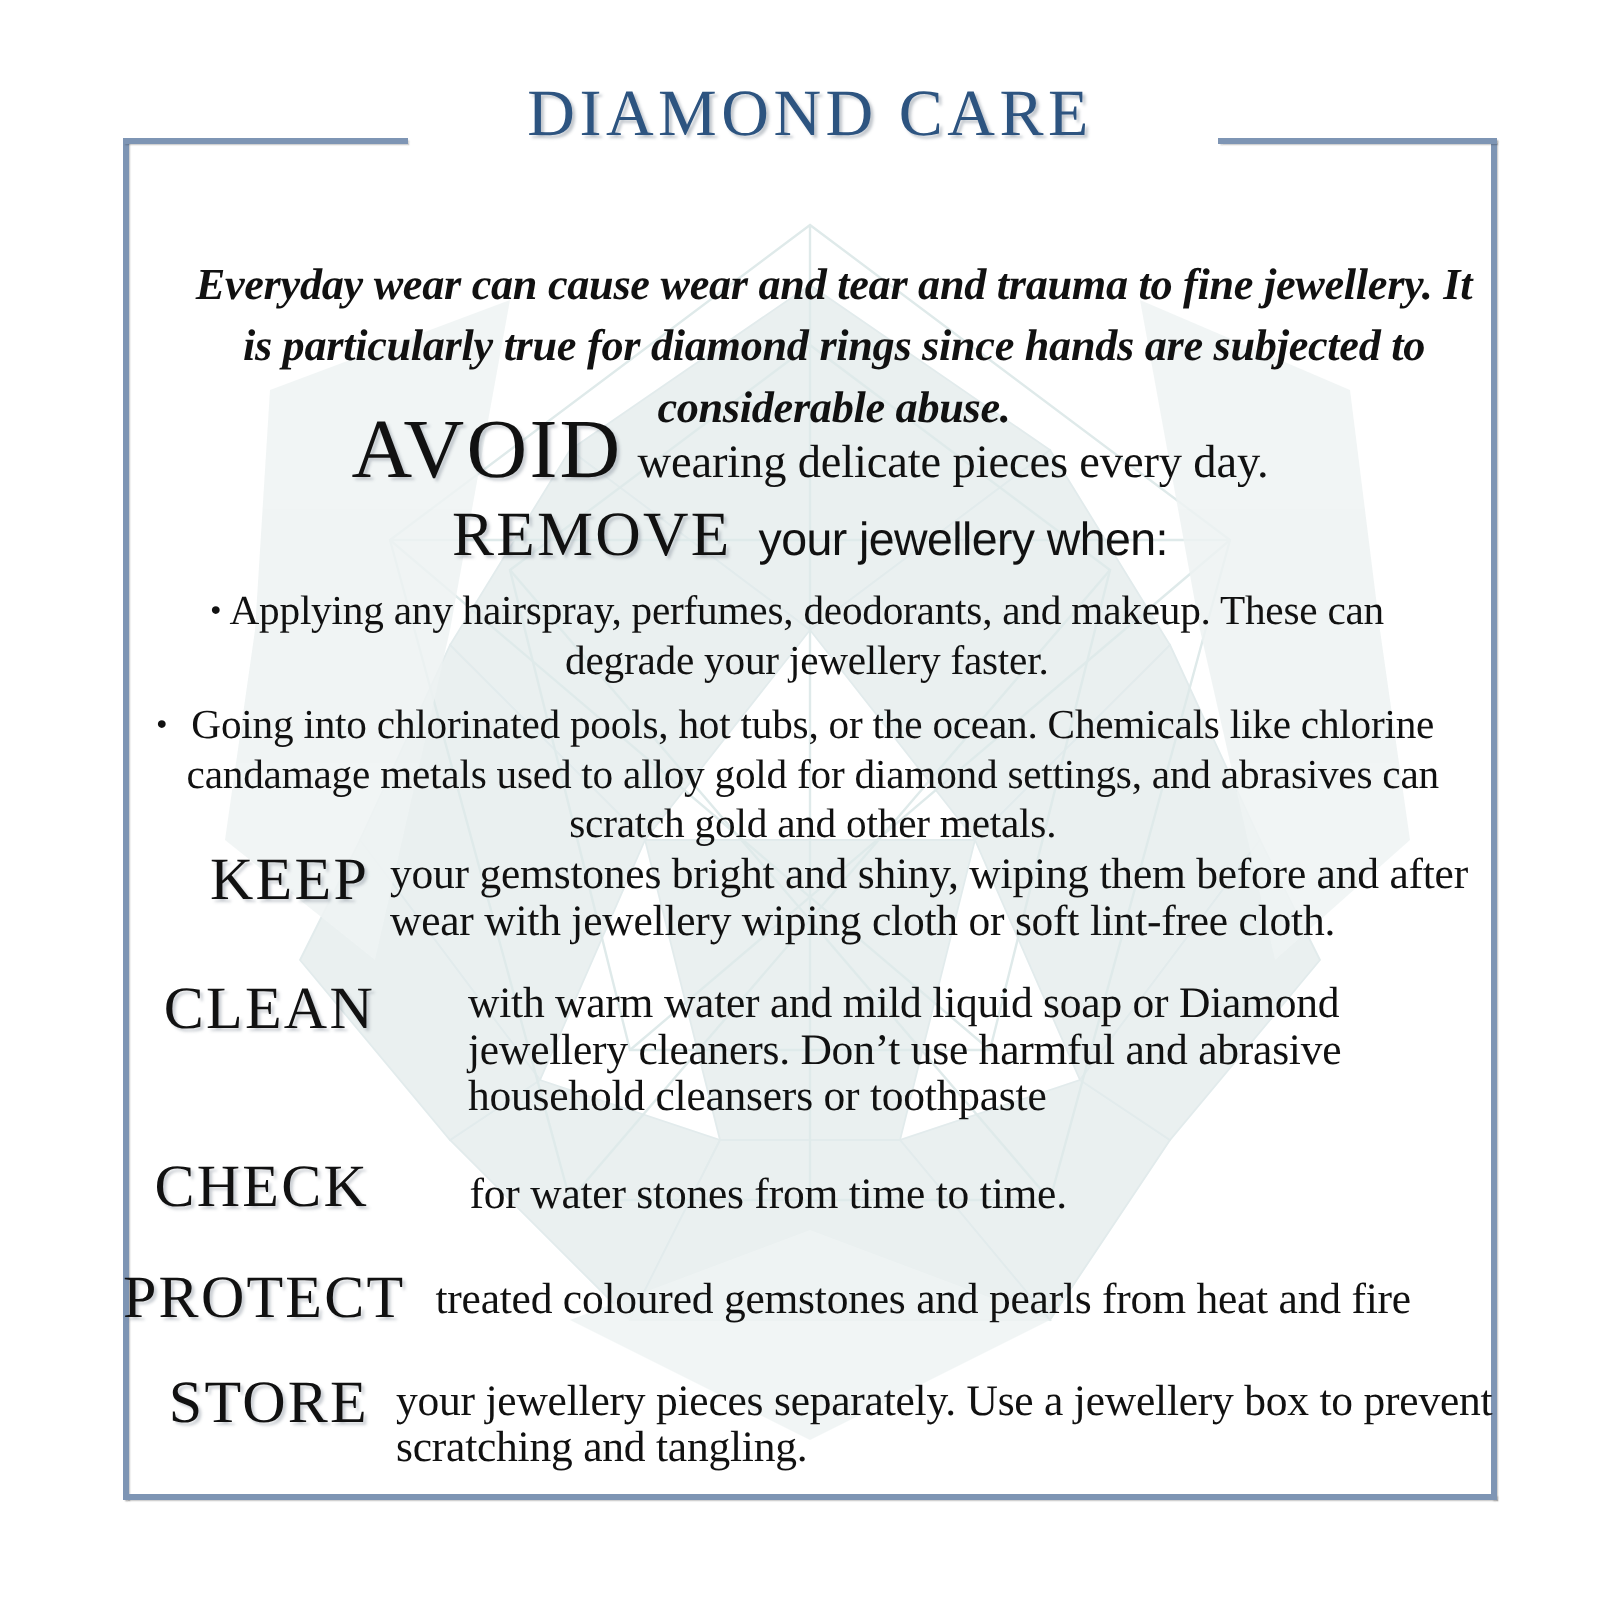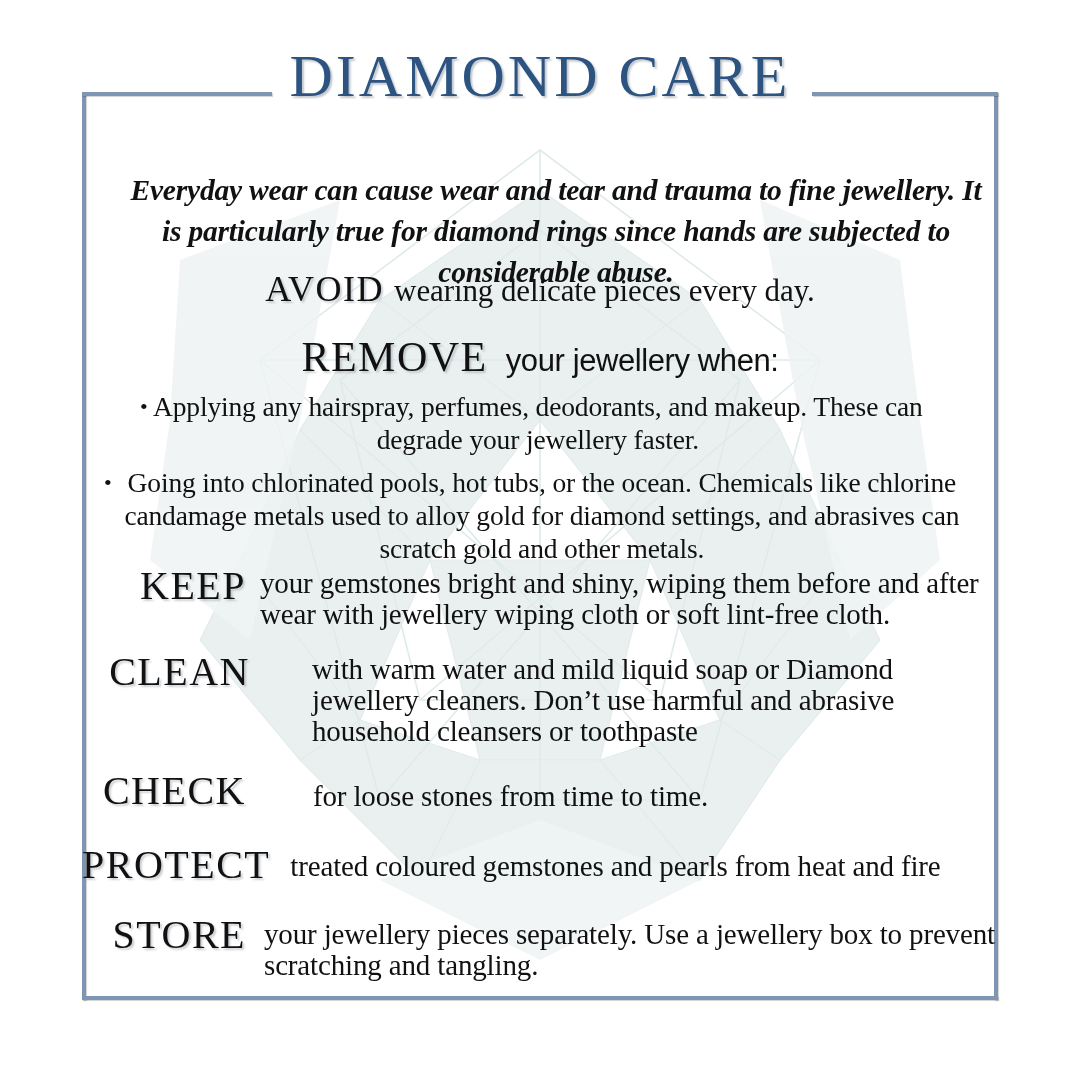--- a/index.html
+++ b/index.html
@@ -54,21 +54,21 @@
   #title-wrap {
     position: absolute;
     left: 0;
     top: -48px;
     width: 916px;
     text-align: center;
   }
   #page-title {
     display: inline-block;
     font-family: "Liberation Serif", "DejaVu Serif", serif;
-    font-size: 60px;
+    font-size: 44px;
     line-height: 64px;
     letter-spacing: 3px;
     color: #2d5480;
     background: #ffffff;
     padding: 0 12px;
     text-shadow: 2px 2px 2px rgba(120,130,145,0.45);
   }
 
   #intro {
     position: absolute;
@@ -91,21 +91,21 @@
     width: 916px;
     text-align: center;
     white-space: nowrap;
   }
   .kw-display {
     font-family: "Liberation Serif", "DejaVu Serif", serif;
     font-weight: 400;
     letter-spacing: 1.5px;
     text-shadow: 2px 2px 2px rgba(140,148,160,0.45);
   }
-  #avoid-kw { font-size: 36px; }
+  #avoid-kw { font-size: 56px; }
   #avoid-text {
     font-size: 31px;
     letter-spacing: -0.1px;
     margin-left: 10px;
   }
 
   
   #remove-row {
     position: absolute;
     left: 0;
@@ -266,21 +266,21 @@
         <div class="sec-text">your gemstones bright and shiny, wiping them before and after wear with jewellery wiping cloth or soft lint-free cloth.</div>
       </div>
 
       <div class="section" id="sec-clean">
         <div class="sec-kw kw-display">CLEAN</div>
         <div class="sec-text">with warm water and mild liquid soap or Diamond jewellery cleaners. Don’t use harmful and abrasive household cleansers or toothpaste</div>
       </div>
 
       <div class="section" id="sec-check">
         <div class="sec-kw kw-display">CHECK</div>
-        <div class="sec-text">for loose stones from time to time.</div>
+        <div class="sec-text">for water stones from time to time.</div>
       </div>
 
       <div class="section" id="sec-protect">
         <div class="sec-kw kw-display">PROTECT</div>
         <div class="sec-text">treated coloured gemstones and pearls from heat and fire</div>
       </div>
 
       <div class="section" id="sec-store">
         <div class="sec-kw kw-display">STORE</div>
         <div class="sec-text">your jewellery pieces separately. Use a jewellery box to prevent scratching and tangling.</div>

